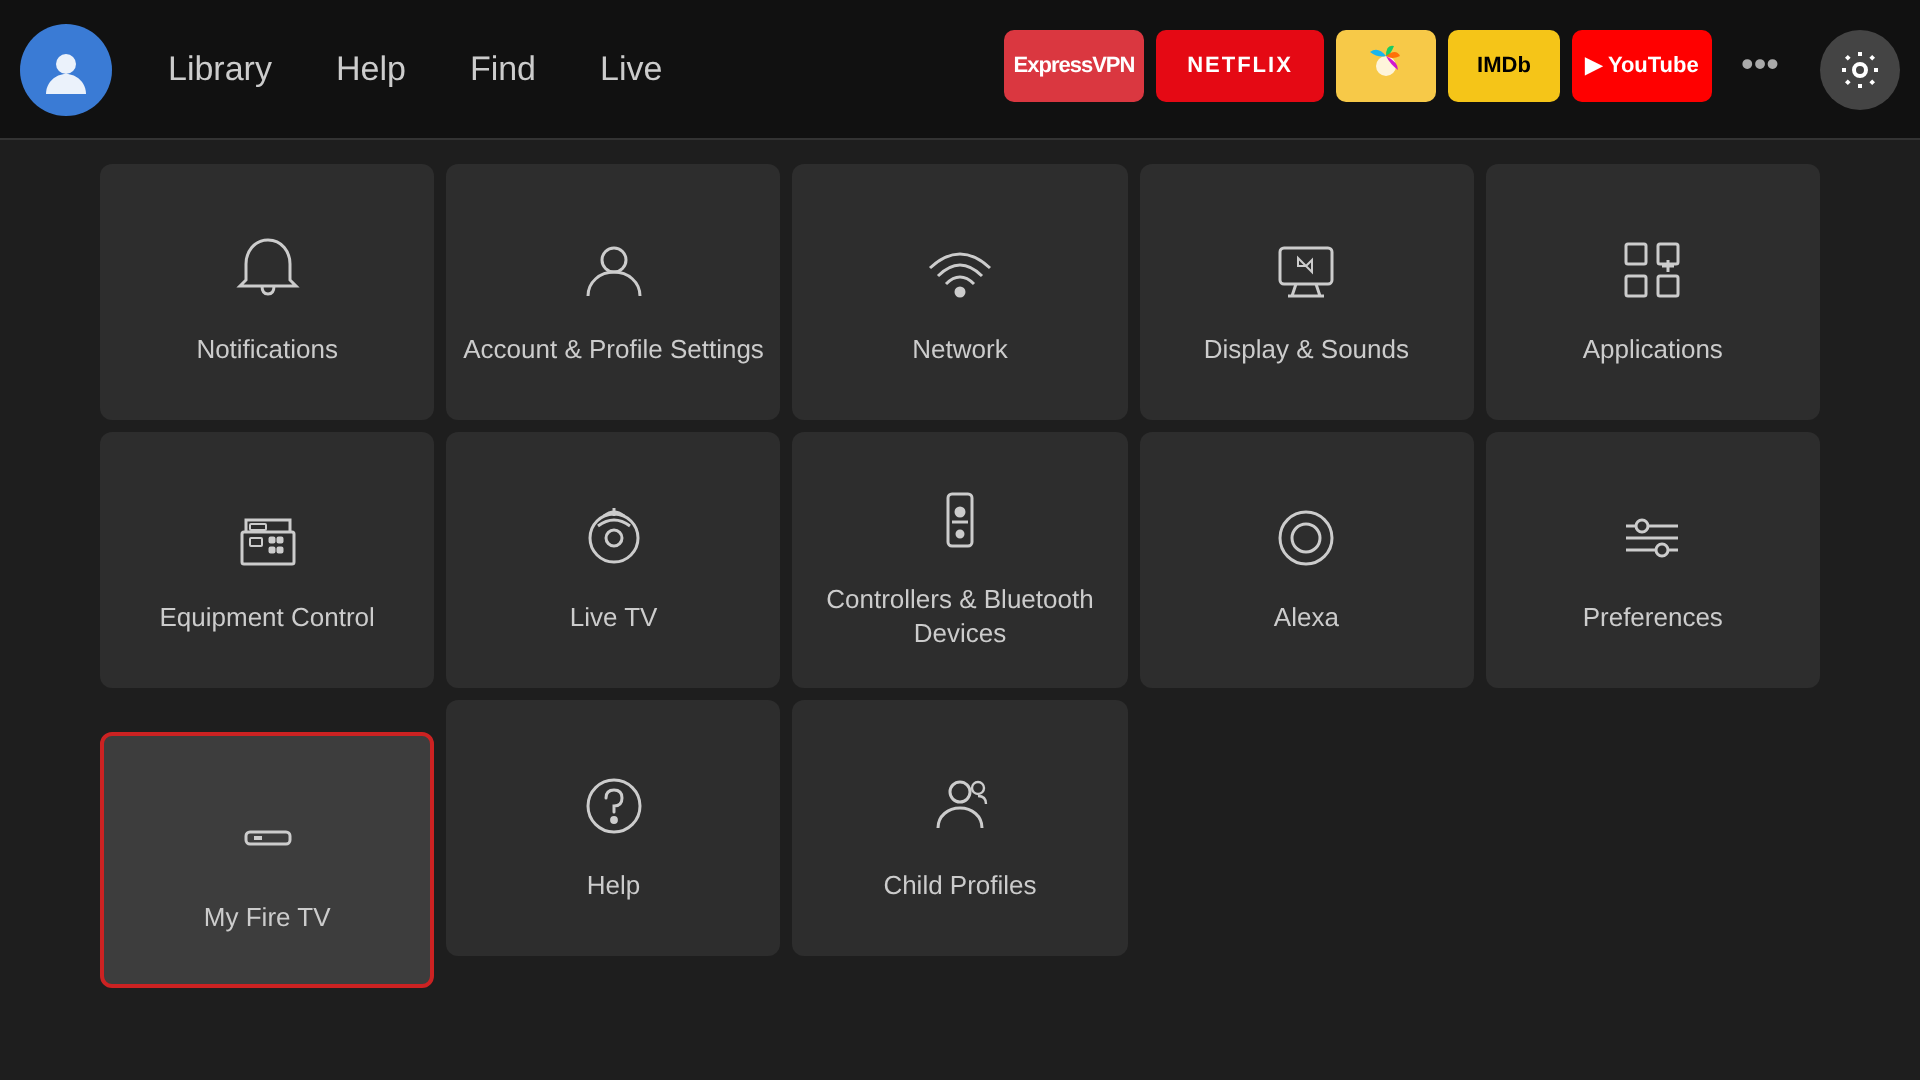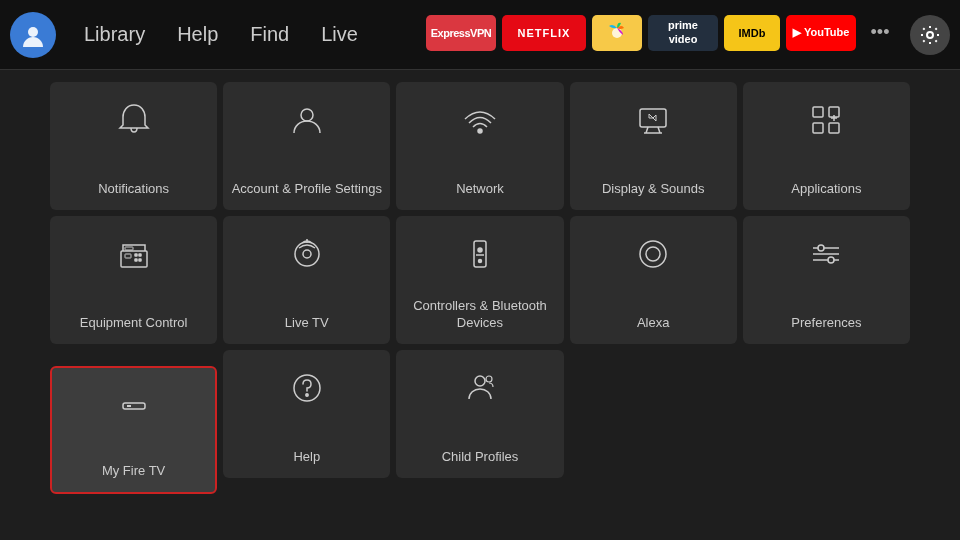--- a/index.html
+++ b/index.html
@@ -35,21 +35,21 @@
       flex-shrink: 0;
     }
     .nav-avatar svg { width: 28px; height: 28px; }
     .nav-links {
       display: flex;
       gap: 0;
       margin-right: 12px;
     }
     .nav-link {
       color: #cccccc;
-      font-size: 20px;
+      font-size: 17px;
       font-weight: 500;
       padding: 8px 16px;
       cursor: pointer;
       white-space: nowrap;
     }
     .nav-apps {
       display: flex;
       gap: 6px;
       margin-left: auto;
     }
@@ -96,21 +96,21 @@
       display: grid;
       grid-template-columns: repeat(5, 1fr);
       gap: 6px;
     }
     .settings-tile {
       background: #2d2d2d;
       border-radius: 6px;
       display: flex;
       flex-direction: column;
       align-items: center;
-      justify-content: space-between;
+      justify-content: center;
       cursor: pointer;
       padding: 16px 0 12px;
       height: 128px;
       position: relative;
       transition: background 0.1s;
     }
     .settings-tile.selected {
       background: #3d3d3d;
       border: 2px solid #cc2222;
       margin-top: 16px;
@@ -175,23 +175,20 @@
     </div>
     <div class="app-btn app-peacock">
       <svg class="peacock-icon" viewBox="0 0 28 28">
         <circle cx="14" cy="14" r="5" fill="#fff" opacity="0.8"></circle>
         <path d="M14 9 Q10 4 6 7 Q10 10 14 9Z" fill="#00b4ff" opacity="0.9"></path>
         <path d="M14 9 Q14 3 18 4 Q16 9 14 9Z" fill="#00cc66" opacity="0.9"></path>
         <path d="M14 9 Q19 5 21 9 Q17 11 14 9Z" fill="#ff6600" opacity="0.9"></path>
         <path d="M14 9 Q20 12 20 16 Q16 13 14 9Z" fill="#cc00cc" opacity="0.9"></path>
       </svg>
     </div>
-    <div class="app-btn app-prime">
-      <span class="app-text-prime">prime<br>video</span>
-    </div>
     <div class="app-btn app-imdb">
       <span class="app-text-imdb">IMDb</span>
     </div>
     <div class="app-btn app-youtube">
       <span class="app-text-youtube">▶ YouTube</span>
     </div>
     <div class="app-more">•••</div>
     <div class="nav-settings">
       <svg width="22" height="22" viewBox="0 0 22 22" fill="none" stroke="#fff" stroke-width="2">
         <circle cx="11" cy="11" r="3"></circle>

